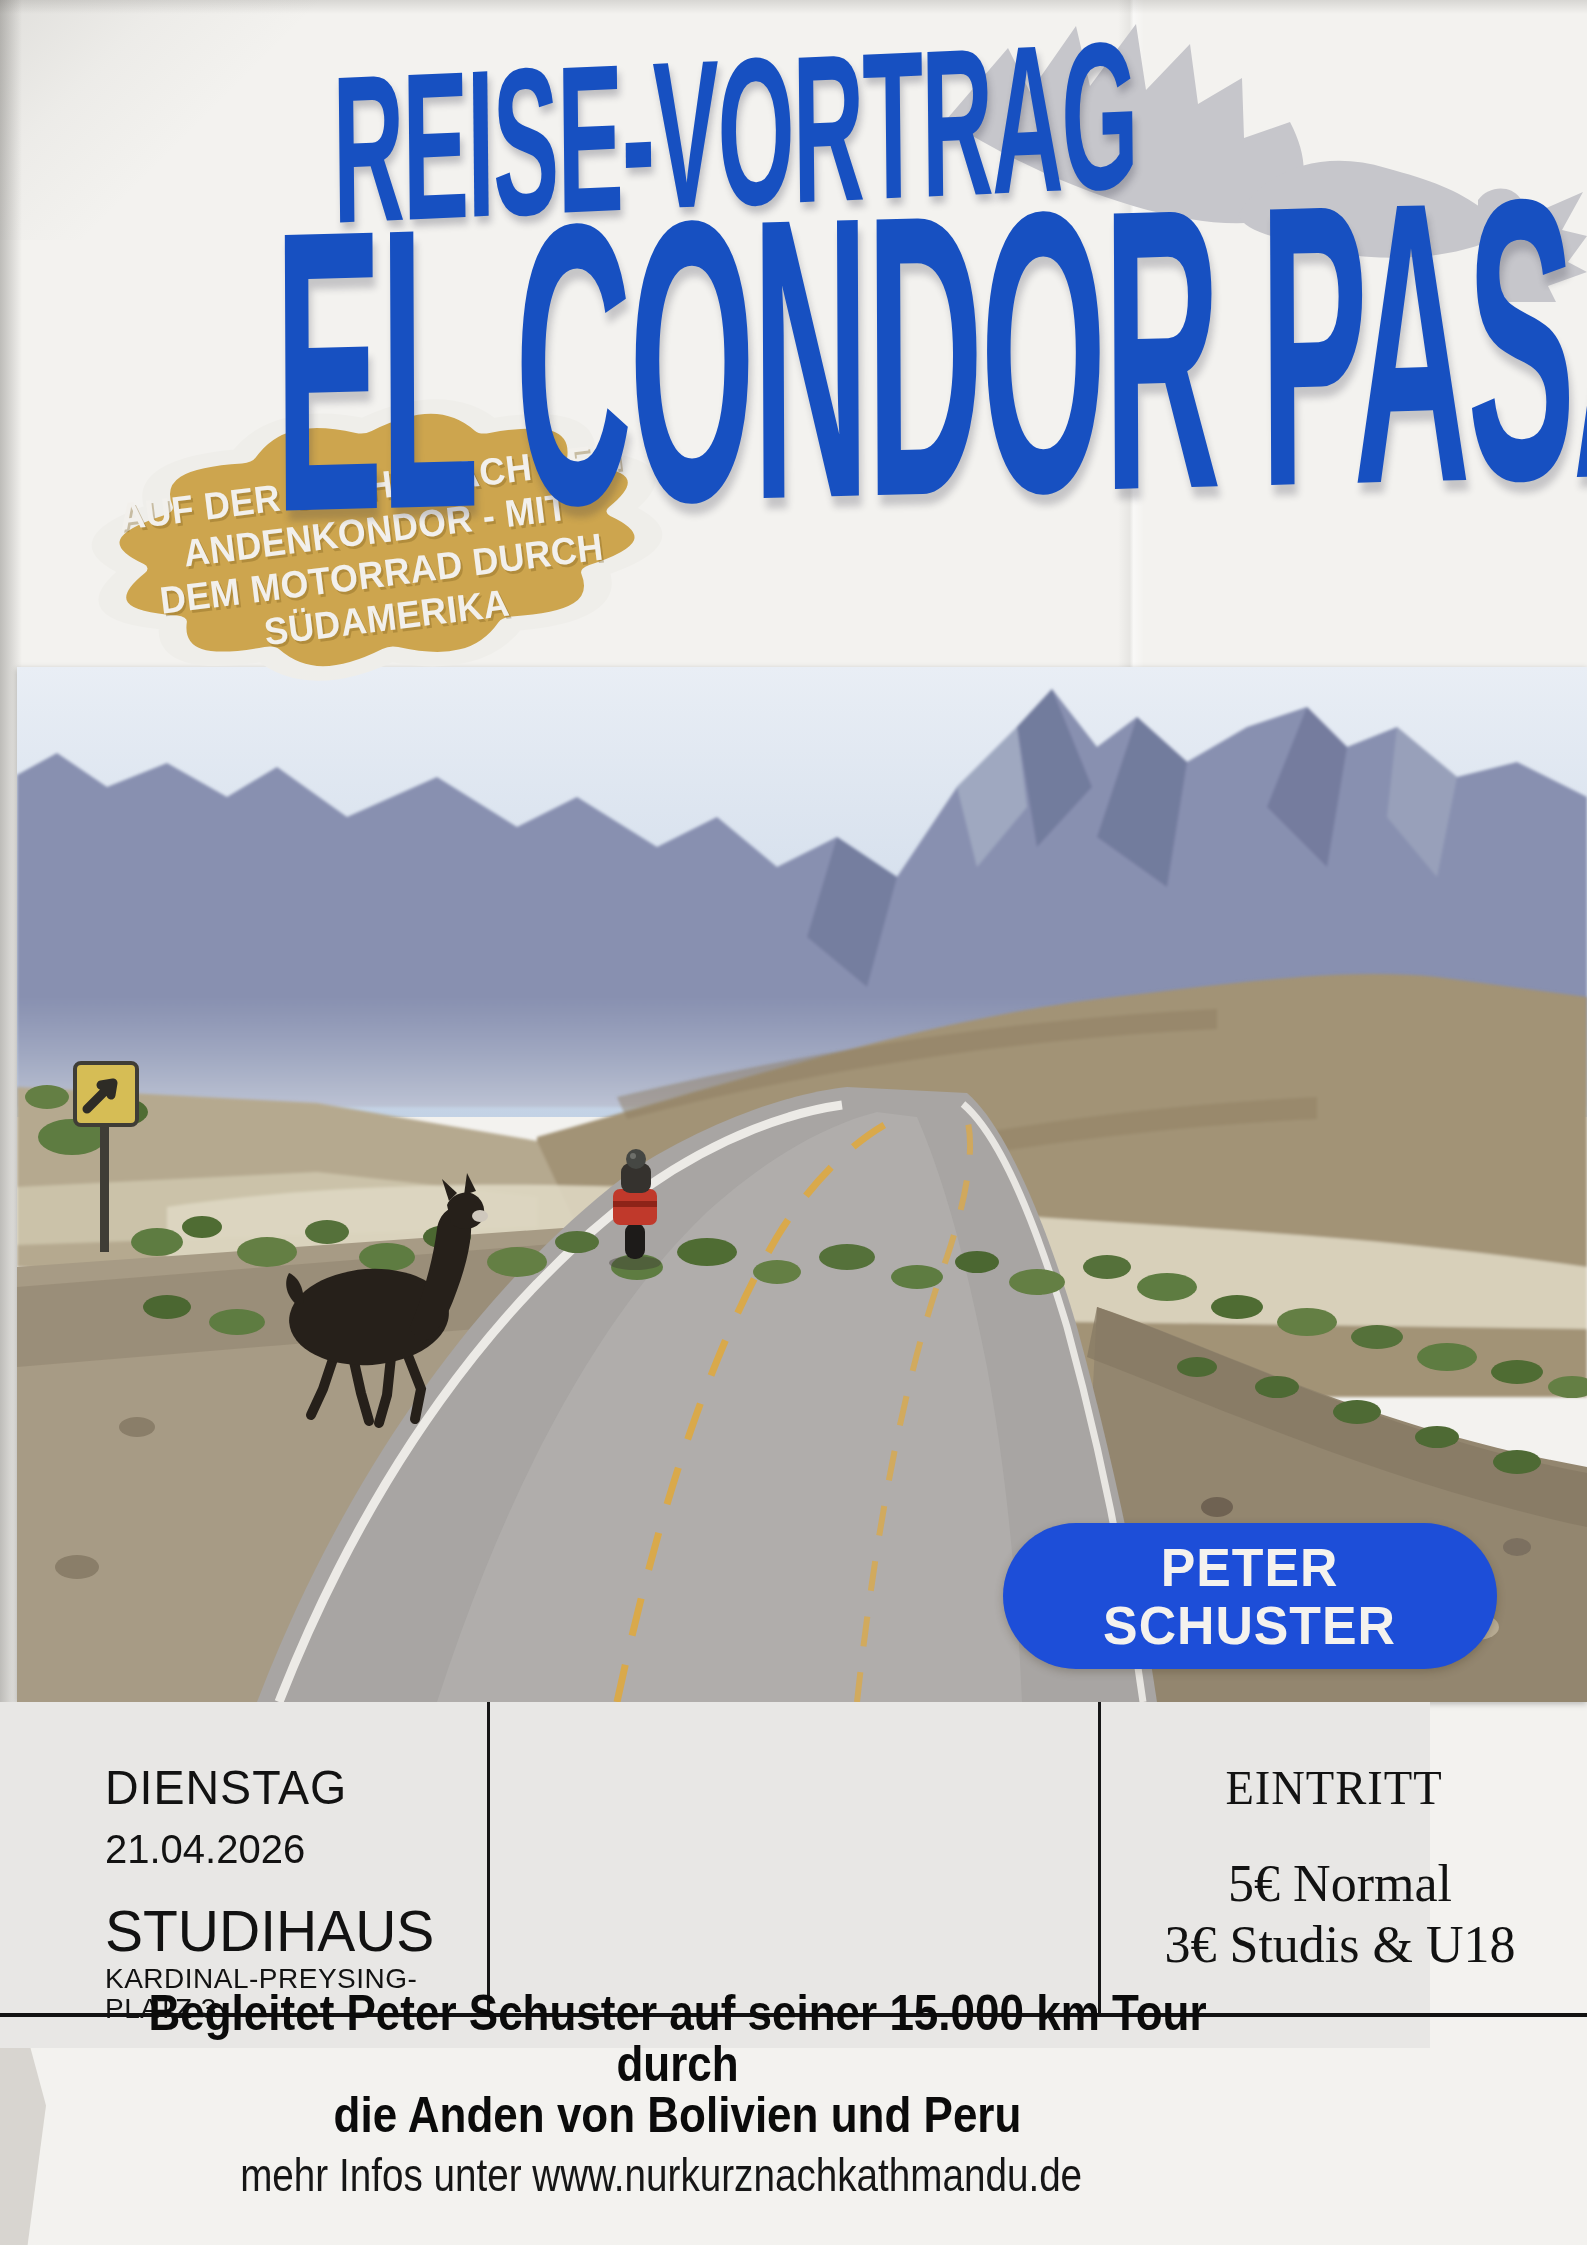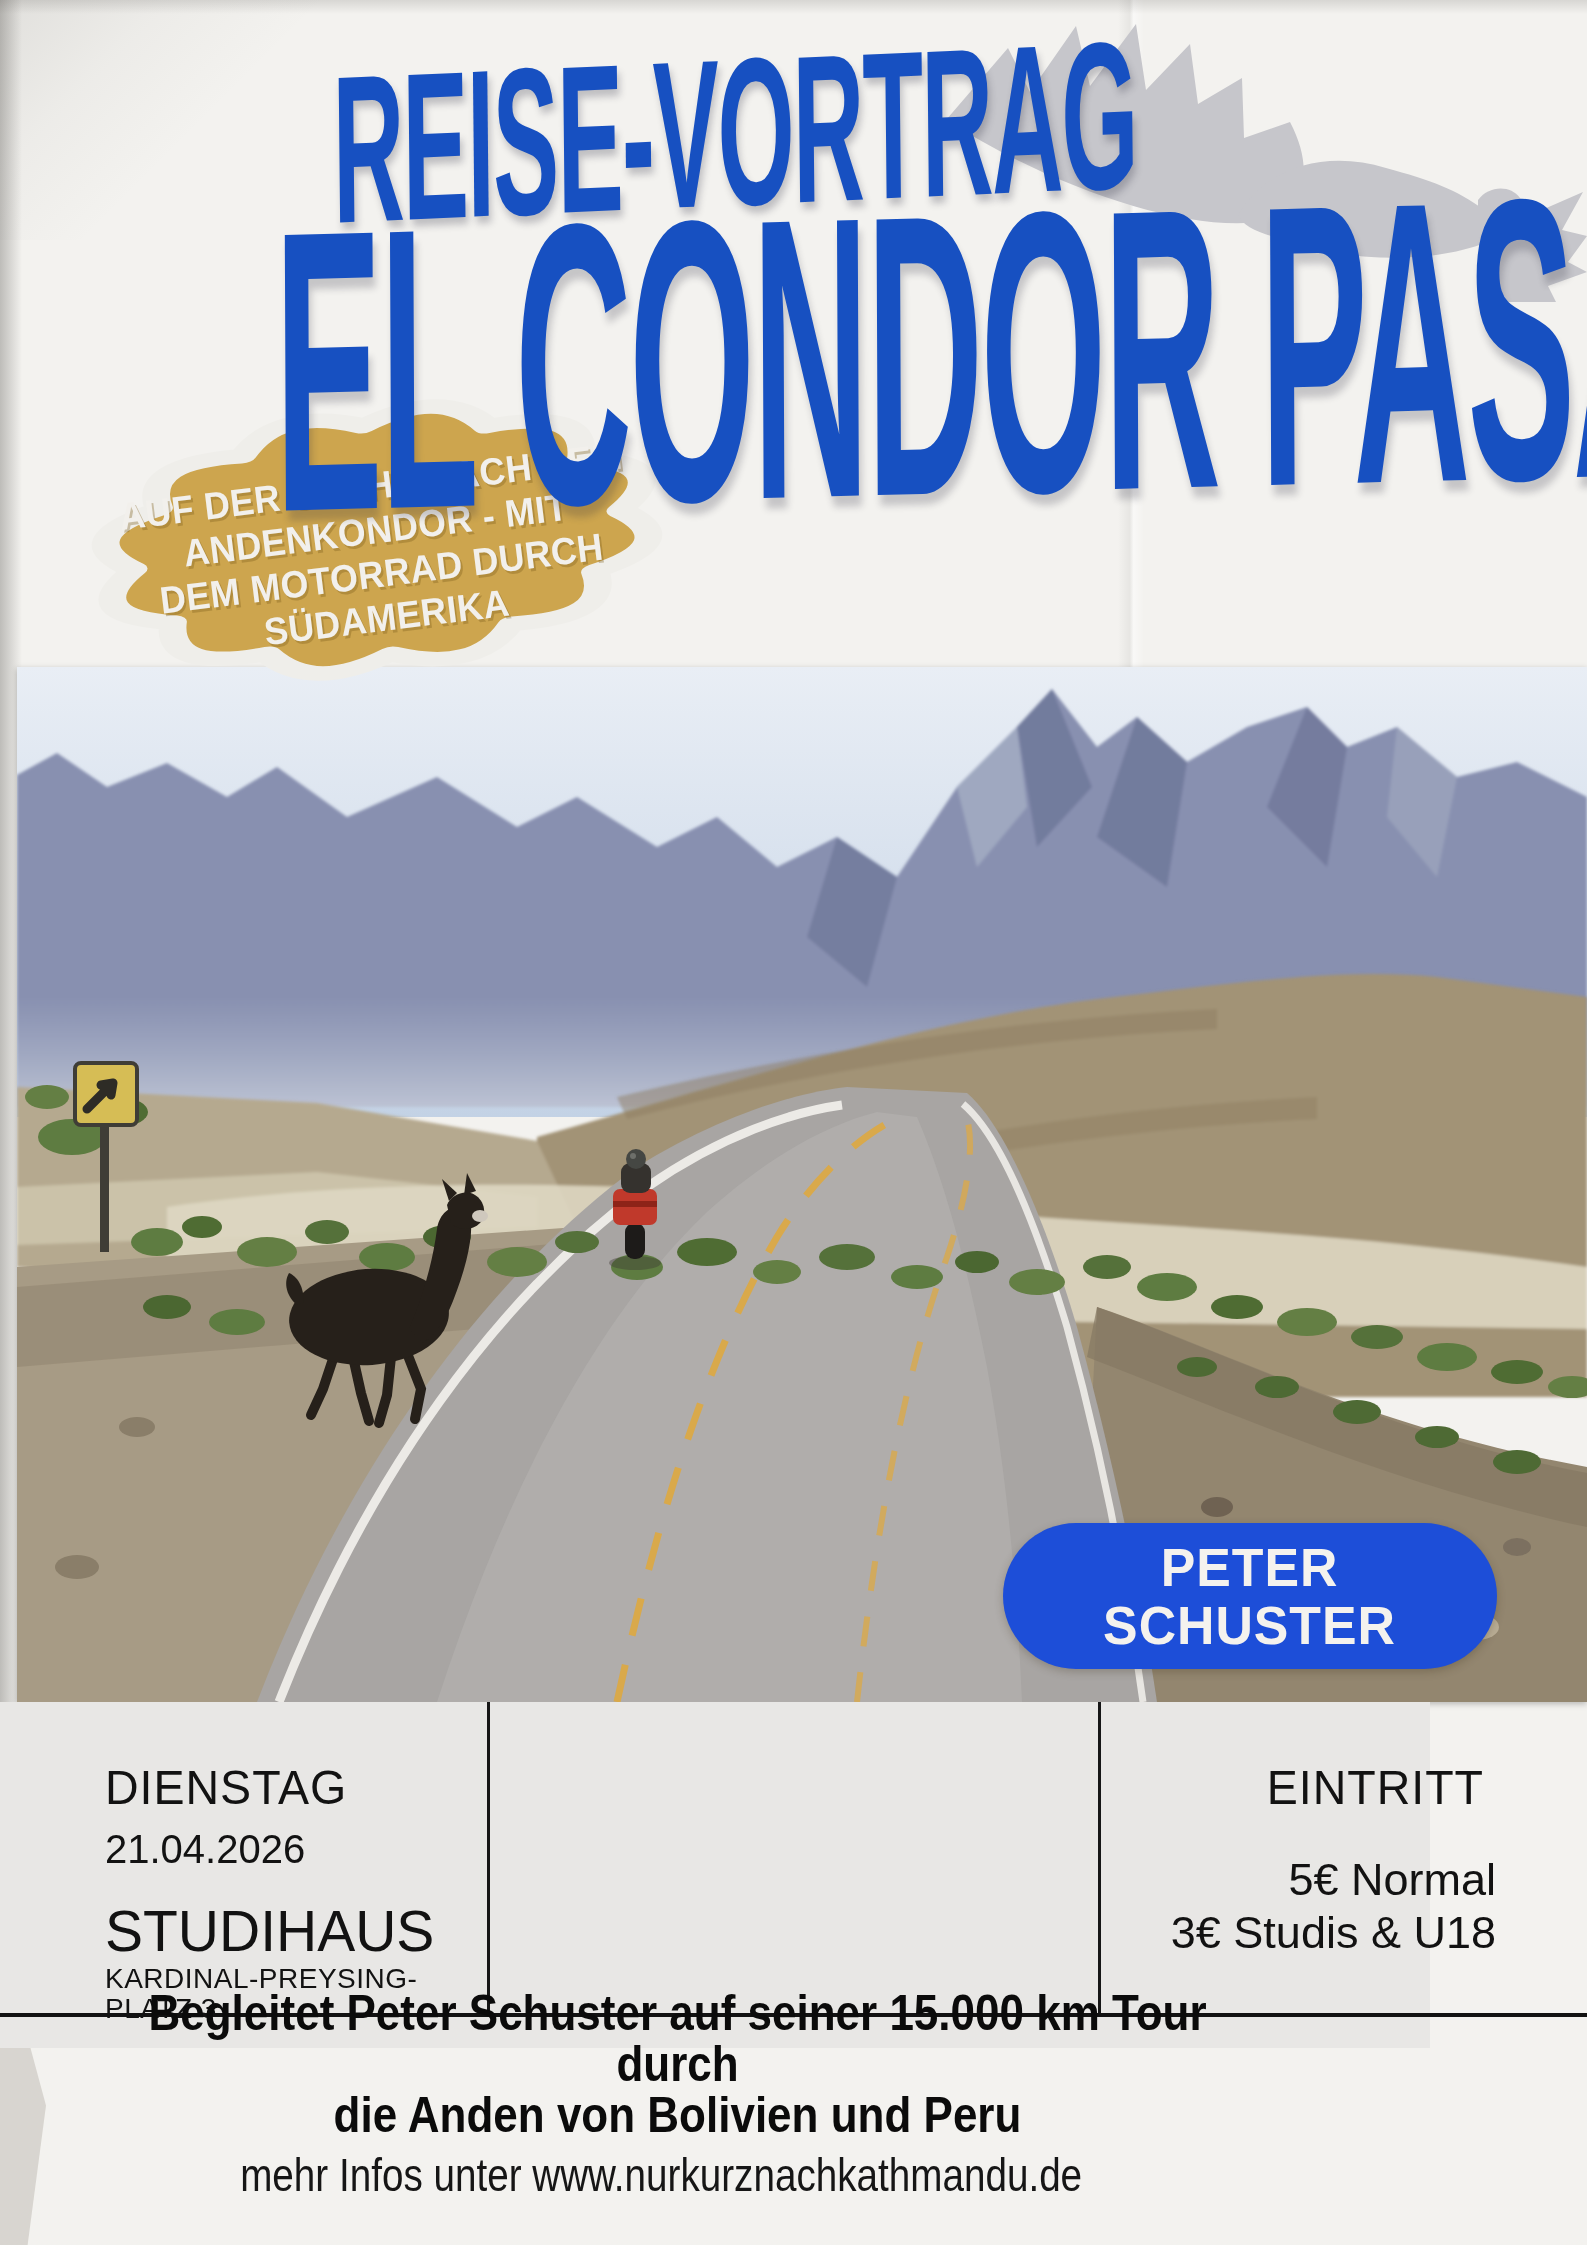--- a/index.html
+++ b/index.html
@@ -61,28 +61,28 @@
 
   
   .band{position:absolute;left:0;top:1702px;width:1430px;height:346px;
     background:#e8e7e5;z-index:2;}
   .band .rule{position:absolute;left:0;top:311px;width:1587px;height:4px;background:#121212;}
   .band .div1{position:absolute;left:487px;top:0;width:3px;height:311px;background:#161616;}
   .band .div2{position:absolute;left:1098px;top:0;width:3px;height:311px;background:#161616;}
   .band .col{position:absolute;top:0;color:#121212;}
   .col-left{left:105px;width:370px;text-align:left;}
   .col-mid{left:492px;width:604px;text-align:center;}
-  .col-right{left:1096px;width:400px;text-align:right;}
+  .col-right{left:1140px;width:400px;text-align:center;font-family:Liberation Serif, serif;}
   .t-label{font-size:48px;font-weight:400;letter-spacing:1px;transform:scaleX(0.97);transform-origin:left;}
   .col-mid .t-label{transform:none;}
   .t-date{font-size:40px;font-weight:400;letter-spacing:0;}
   .t-venue{font-size:57px;font-weight:400;}
   .t-addr{font-size:28px;font-weight:400;line-height:1.06;letter-spacing:0.5px;}
   .t-time{font-size:48px;font-weight:400;}
-  .t-price{font-size:45px;font-weight:400;line-height:1.18;}
+  .t-price{font-size:52px;font-weight:400;line-height:1.18;}
   .gap-s{height:12px;}  .gap-m{height:26px;}
 
   
   .foot-bold{position:absolute;left:0;top:1988px;width:1355px;text-align:center;z-index:2;
     color:#0b0b0b;font-weight:700;}
   .foot-bold div{font-size:50px;line-height:1.02;transform:scaleX(0.88);transform-origin:center;}
   .foot-info{position:absolute;left:0;top:2148px;width:1323px;text-align:center;z-index:2;color:#161616;}
   .foot-info span{display:inline-block;font-size:46px;font-weight:400;transform:scaleX(0.84);transform-origin:center;}
 </style>
 </head>

